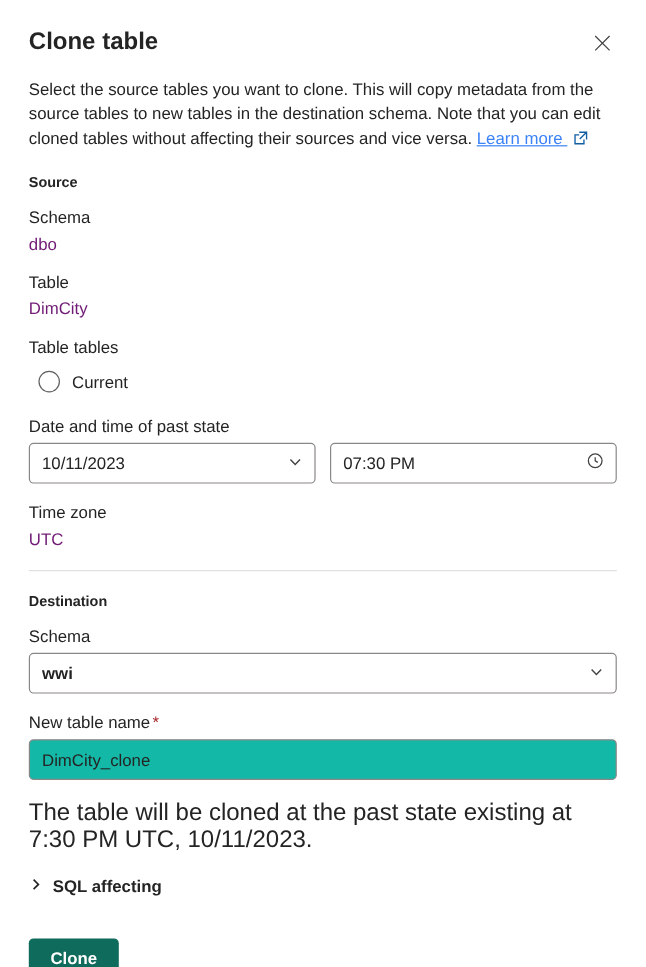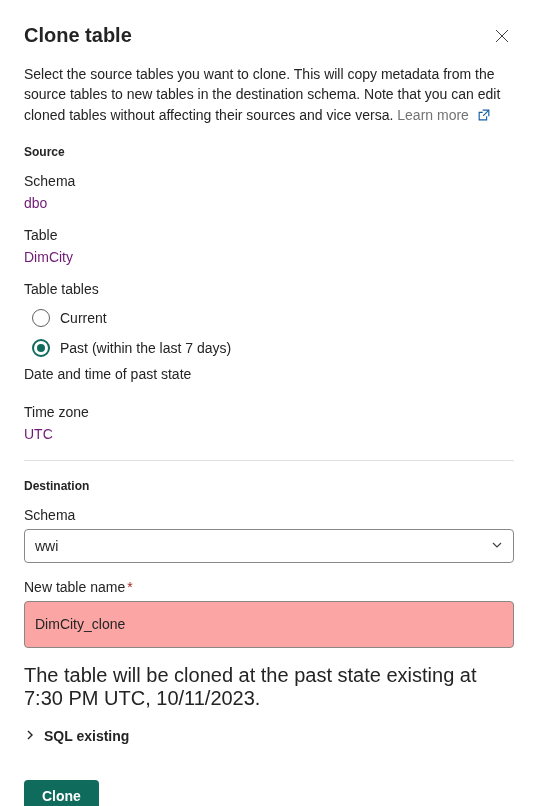--- a/index.html
+++ b/index.html
@@ -9,40 +9,40 @@
   color: #242424;
   background: #fff;
   width: 538px;
   padding: 24px;
 }
 .header-row { display: flex; justify-content: space-between; align-items: flex-start; margin-bottom: 16px; gap: 43px; }
 .title { font-size: 20px; font-weight: 600; }
 .close-btn { background: none; border: none; cursor: pointer; padding: 4px; color: #424242; }
 .close-btn svg { width: 16px; height: 16px; display: block; }
 .description { font-size: 14px; color: #242424; line-height: 1.45; margin-bottom: 18px; }
-.link { color: #737373; cursor: pointer; }
+.link { color: #3b82f6; text-decoration: underline; cursor: pointer; }
 .ext-icon { display: inline-block; vertical-align: -2px; margin-left: 4px; color: #115ea3; }
 .section-heading { font-size: 12px; font-weight: 600; margin-bottom: 14px; }
 .field-label { font-size: 14px; font-weight: 400; margin-bottom: 6px; }
 .field-value { font-size: 14px; color: #701a75; margin-bottom: 16px; }
-.radio-group { margin-bottom: 3px; }
+.radio-group { margin-bottom: 14px; }
 .radio-option { display: flex; align-items: center; padding: 6px 0 6px 8px; cursor: pointer; }
 .radio-circle { width: 18px; height: 18px; border-radius: 50%; border: 1px solid #616161; margin-right: 10px; position: relative; flex-shrink: 0; }
 .radio-circle.selected { border-color: #0f6b5c; border-width: 2px; }
 .radio-circle.selected::after { content: ''; position: absolute; top: 50%; left: 50%; transform: translate(-50%,-50%); width: 8px; height: 8px; border-radius: 50%; background: #0f6b5c; }
 .radio-label { font-size: 14px; }
 .date-time-row { display: flex; gap: 12px; margin-bottom: 16px; }
 .input-box { border: 1px solid #8a8886; border-radius: 4px; height: 34px; padding: 0 10px; display: flex; align-items: center; justify-content: space-between; background: #fff; }
 .date-input { flex: 1; }
 .time-input { flex: 1; }
 .input-text { font-size: 14px; color: #242424; }
 .chevron, .clock { color: #424242; flex-shrink: 0; }
 .divider { border: none; border-top: 1px solid #e0e0e0; margin: 18px 0; }
-.select-box { border: 1px solid #8a8886; border-radius: 4px; height: 34px; padding: 0 10px; display: flex; align-items: center; justify-content: space-between; margin-bottom: 16px; background: #fff; }
-.text-input { border: 1px solid #8a8886; border-radius: 4px; height: 47px; padding: 0 10px; display: flex; align-items: center; margin-bottom: 16px; background: #fca5a5; }
+.select-box { border: 1px solid #8a8886; border-radius: 4px; height: 34px; padding: 0 10px; display: flex; align-items: center; justify-content: space-between; margin-bottom: 16px; background: #fff; font-weight: bold; }
+.text-input { border: 1px solid #8a8886; border-radius: 4px; height: 34px; padding: 0 10px; display: flex; align-items: center; margin-bottom: 16px; background: #14b8a6; }
 .required { color: #a4262c; margin-left: 2px; }
 .status-text { font-size: 20px; color: #242424; margin-bottom: 18px; }
 .expando { display: flex; align-items: center; cursor: pointer; margin-bottom: 36px; }
 .expando-chevron { margin-right: 8px; }
 .expando-label { font-weight: 600; font-size: 14px; }
 .primary-btn { background: #0f6b5c; color: #fff; border: none; border-radius: 4px; padding: 8px 18px; font-size: 14px; font-weight: 600; cursor: pointer; }
 </style>
 </head>
 <body>
 
@@ -72,28 +72,37 @@
 
 <div class="field-label">Table</div>
 <div class="field-value">DimCity</div>
 
 <div class="field-label">Table tables</div>
 <div class="radio-group">
   <div class="radio-option">
     <span class="radio-circle"></span>
     <span class="radio-label">Current</span>
   </div>
-  <div class="radio-option">
-    <span class="radio-circle selected"></span>
-    <span class="radio-label">Past (within the last 7 days)</span>
-  </div>
 </div>
 
 <div class="field-label">Date and time of past state</div>
 <div class="date-time-row">
+  <div class="input-box date-input">
+    <span class="input-text">10/11/2023</span>
+    <span class="chevron"><svg width="12" height="12" viewBox="0 0 12 12" fill="none" stroke="currentColor" stroke-width="1.2">
+          <path d="M2 4 L6 8 L10 4"></path>
+        </svg></span>
+  </div>
+  <div class="input-box time-input">
+    <span class="input-text">07:30 PM</span>
+    <span class="clock"><svg width="14" height="14" viewBox="0 0 16 16" fill="none" stroke="currentColor" stroke-width="1.2">
+          <circle cx="8" cy="8" r="6.5"></circle>
+          <path d="M8 4.5 V8 L10.5 9.5"></path>
+        </svg></span>
+  </div>
 </div>
 
 <div class="field-label">Time zone</div>
 <div class="field-value">UTC</div>
 
 <hr class="divider">
 
 <h2 class="section-heading">Destination</h2>
 
 <div class="field-label">Schema</div>
@@ -110,19 +119,19 @@
 <div class="text-input">
   <span class="input-text">DimCity_clone</span>
 </div>
 
 <p class="status-text">The table will be cloned at the past state existing at 7:30 PM UTC, 10/11/2023.</p>
 
 <div class="expando">
   <span class="expando-chevron"><svg width="12" height="12" viewBox="0 0 12 12" fill="none" stroke="currentColor" stroke-width="1.4">
         <path d="M4 2 L8 6 L4 10"></path>
       </svg></span>
-  <span class="expando-label">SQL existing</span>
+  <span class="expando-label">SQL affecting</span>
 </div>
 
 <button class="primary-btn">Clone</button>
 
 
 
 
 </body></html>

